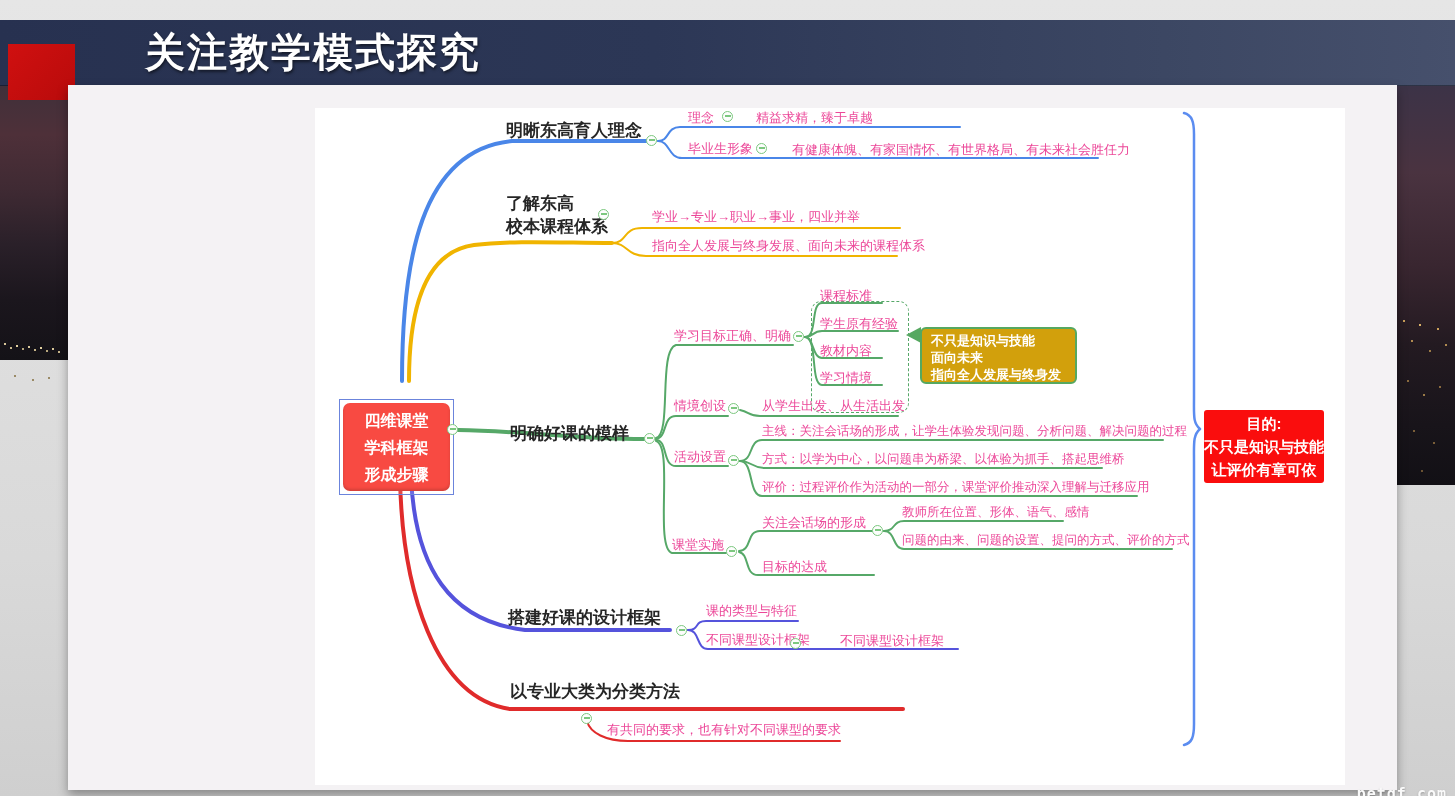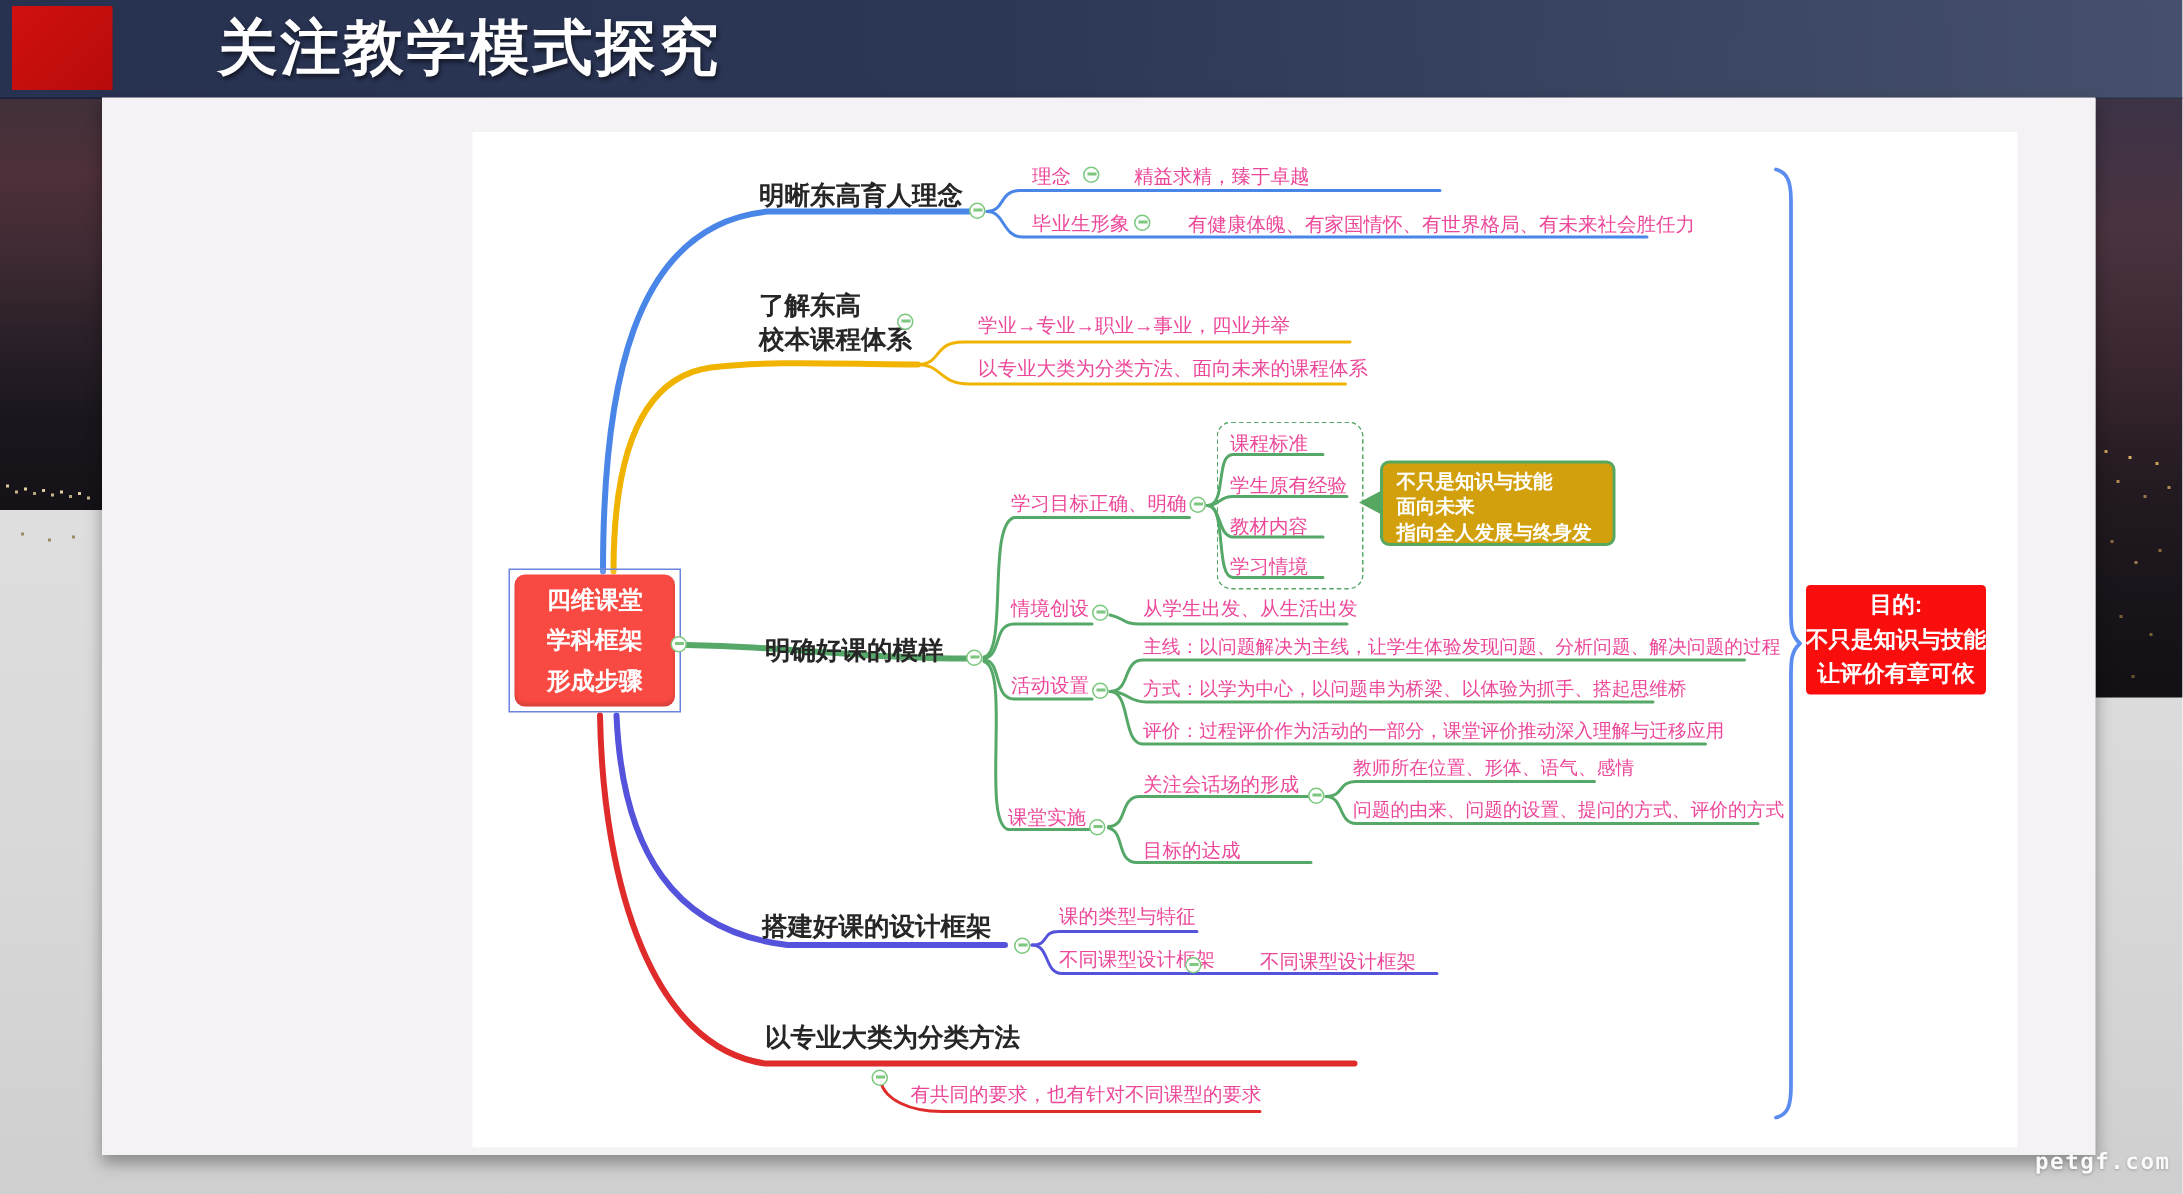--- a/index.html
+++ b/index.html
@@ -1,21 +1,21 @@
 <!DOCTYPE html>
 <html style="--branch-blue: #4a86e8; --branch-yellow: #f0b400; --branch-green: #56a868; --branch-purple: #5553dc; --branch-red: #e02b2b; --root-fill: #f84a42; --purpose-fill: #fa0d0d; --callout-fill: #d2a00c; --callout-border: #56a860;"><head>
 <meta charset="utf-8">
 <style>
   html,body{margin:0;padding:0;}
   body{
     position:relative;width:1455px;height:796px;overflow:hidden;
     background:linear-gradient(180deg,#e6e6e6 0%,#d9d9d9 70%,#cfcfcf 100%);
     font-family:"Liberation Sans","DejaVu Sans",sans-serif;
   }
-  .abs{position:absolute;}
+  .abs{position:absolute;margin-top:20px;}
   
   .photo-left{left:0;top:65px;width:68px;height:275px;
     background:linear-gradient(180deg,#40303a 0%,#4e3039 18%,#3f2a33 38%,#2a2029 58%,#1b161d 78%,#141217 100%);}
   .photo-right{left:1397px;top:65px;width:58px;height:400px;
     background:linear-gradient(180deg,#3c3347 0%,#4a3340 22%,#392630 45%,#231a21 65%,#18141a 85%,#121015 100%);}
   .lights{position:absolute;width:2px;height:2px;background:transparent;}
   .lights.l{left:2px;top:250px;box-shadow:2px 8px 0 #d9c79a,8px 12px 0 #c8b68a,14px 10px 0 #e2d0a0,20px 13px 0 #b7a67c,
     26px 11px 0 #d9c79a,32px 14px 0 #c8b68a,38px 12px 0 #e2d0a0,44px 15px 0 #b7a67c,50px 13px 0 #d9c79a,
     56px 16px 0 #c8b68a,12px 40px 0 #9a8a66,30px 44px 0 #9a8a66,46px 42px 0 #9a8a66;}
   .lights.r{left:2px;top:225px;box-shadow:4px 10px 0 #caa05a,12px 30px 0 #b08a50,20px 14px 0 #d9b068,30px 40px 0 #9a7a46,
@@ -131,36 +131,36 @@
 
 <div class="node main" style="left:506px;top:121px">明晰东高育人理念</div>
 <div class="node" style="left:688px;top:111px">理念</div>
 <div class="node" style="left:756px;top:111px">精益求精，臻于卓越</div>
 <div class="node" style="left:688px;top:142px">毕业生形象</div>
 <div class="node" style="left:792px;top:143px">有健康体魄、有家国情怀、有世界格局、有未来社会胜任力</div>
 
 <div class="node main pre" style="left:506px;top:192px;line-height:23px">了解东高
 校本课程体系</div>
 <div class="node" style="left:652px;top:210px">学业→专业→职业→事业，四业并举</div>
-<div class="node" style="left:652px;top:239px">以专业大类为分类方法、面向未来的课程体系</div>
+<div class="node" style="left:652px;top:239px">指向全人发展与终身发展、面向未来的课程体系</div>
 
 <div class="node main" style="left:510px;top:424px">明确好课的模样</div>
 <div class="node" style="left:674px;top:329px">学习目标正确、明确</div>
 <div class="abs dashed-box"></div>
 <div class="node" style="left:820px;top:289px">课程标准</div>
 <div class="node" style="left:820px;top:317px">学生原有经验</div>
 <div class="node" style="left:820px;top:344px">教材内容</div>
 <div class="node" style="left:820px;top:371px">学习情境</div>
 <div class="abs callout pre">不只是知识与技能
 面向未来
 指向全人发展与终身发展</div>
 <div class="node" style="left:674px;top:399px">情境创设</div>
 <div class="node" style="left:762px;top:399px">从学生出发、从生活出发</div>
 <div class="node" style="left:674px;top:450px">活动设置</div>
-<div class="node" style="left:762px;top:424px;font-size:12.5px">主线：以问题解决为主线，让学生体验发现问题、分析问题、解决问题的过程</div>
+<div class="node" style="left:762px;top:424px;font-size:12.5px">主线：关注会话场的形成，让学生体验发现问题、分析问题、解决问题的过程</div>
 <div class="node" style="left:762px;top:452px;font-size:12.5px">方式：以学为中心，以问题串为桥梁、以体验为抓手、搭起思维桥</div>
 <div class="node" style="left:762px;top:480px;font-size:12.5px">评价：过程评价作为活动的一部分，课堂评价推动深入理解与迁移应用</div>
 <div class="node" style="left:672px;top:538px">课堂实施</div>
 <div class="node" style="left:762px;top:516px">关注会话场的形成</div>
 <div class="node" style="left:902px;top:505px;font-size:12.5px">教师所在位置、形体、语气、感情</div>
 <div class="node" style="left:902px;top:533px;font-size:12.5px">问题的由来、问题的设置、提问的方式、评价的方式</div>
 <div class="node" style="left:762px;top:560px">目标的达成</div>
 
 <div class="node main" style="left:508px;top:608px">搭建好课的设计框架</div>
 <div class="node" style="left:706px;top:604px">课的类型与特征</div>

